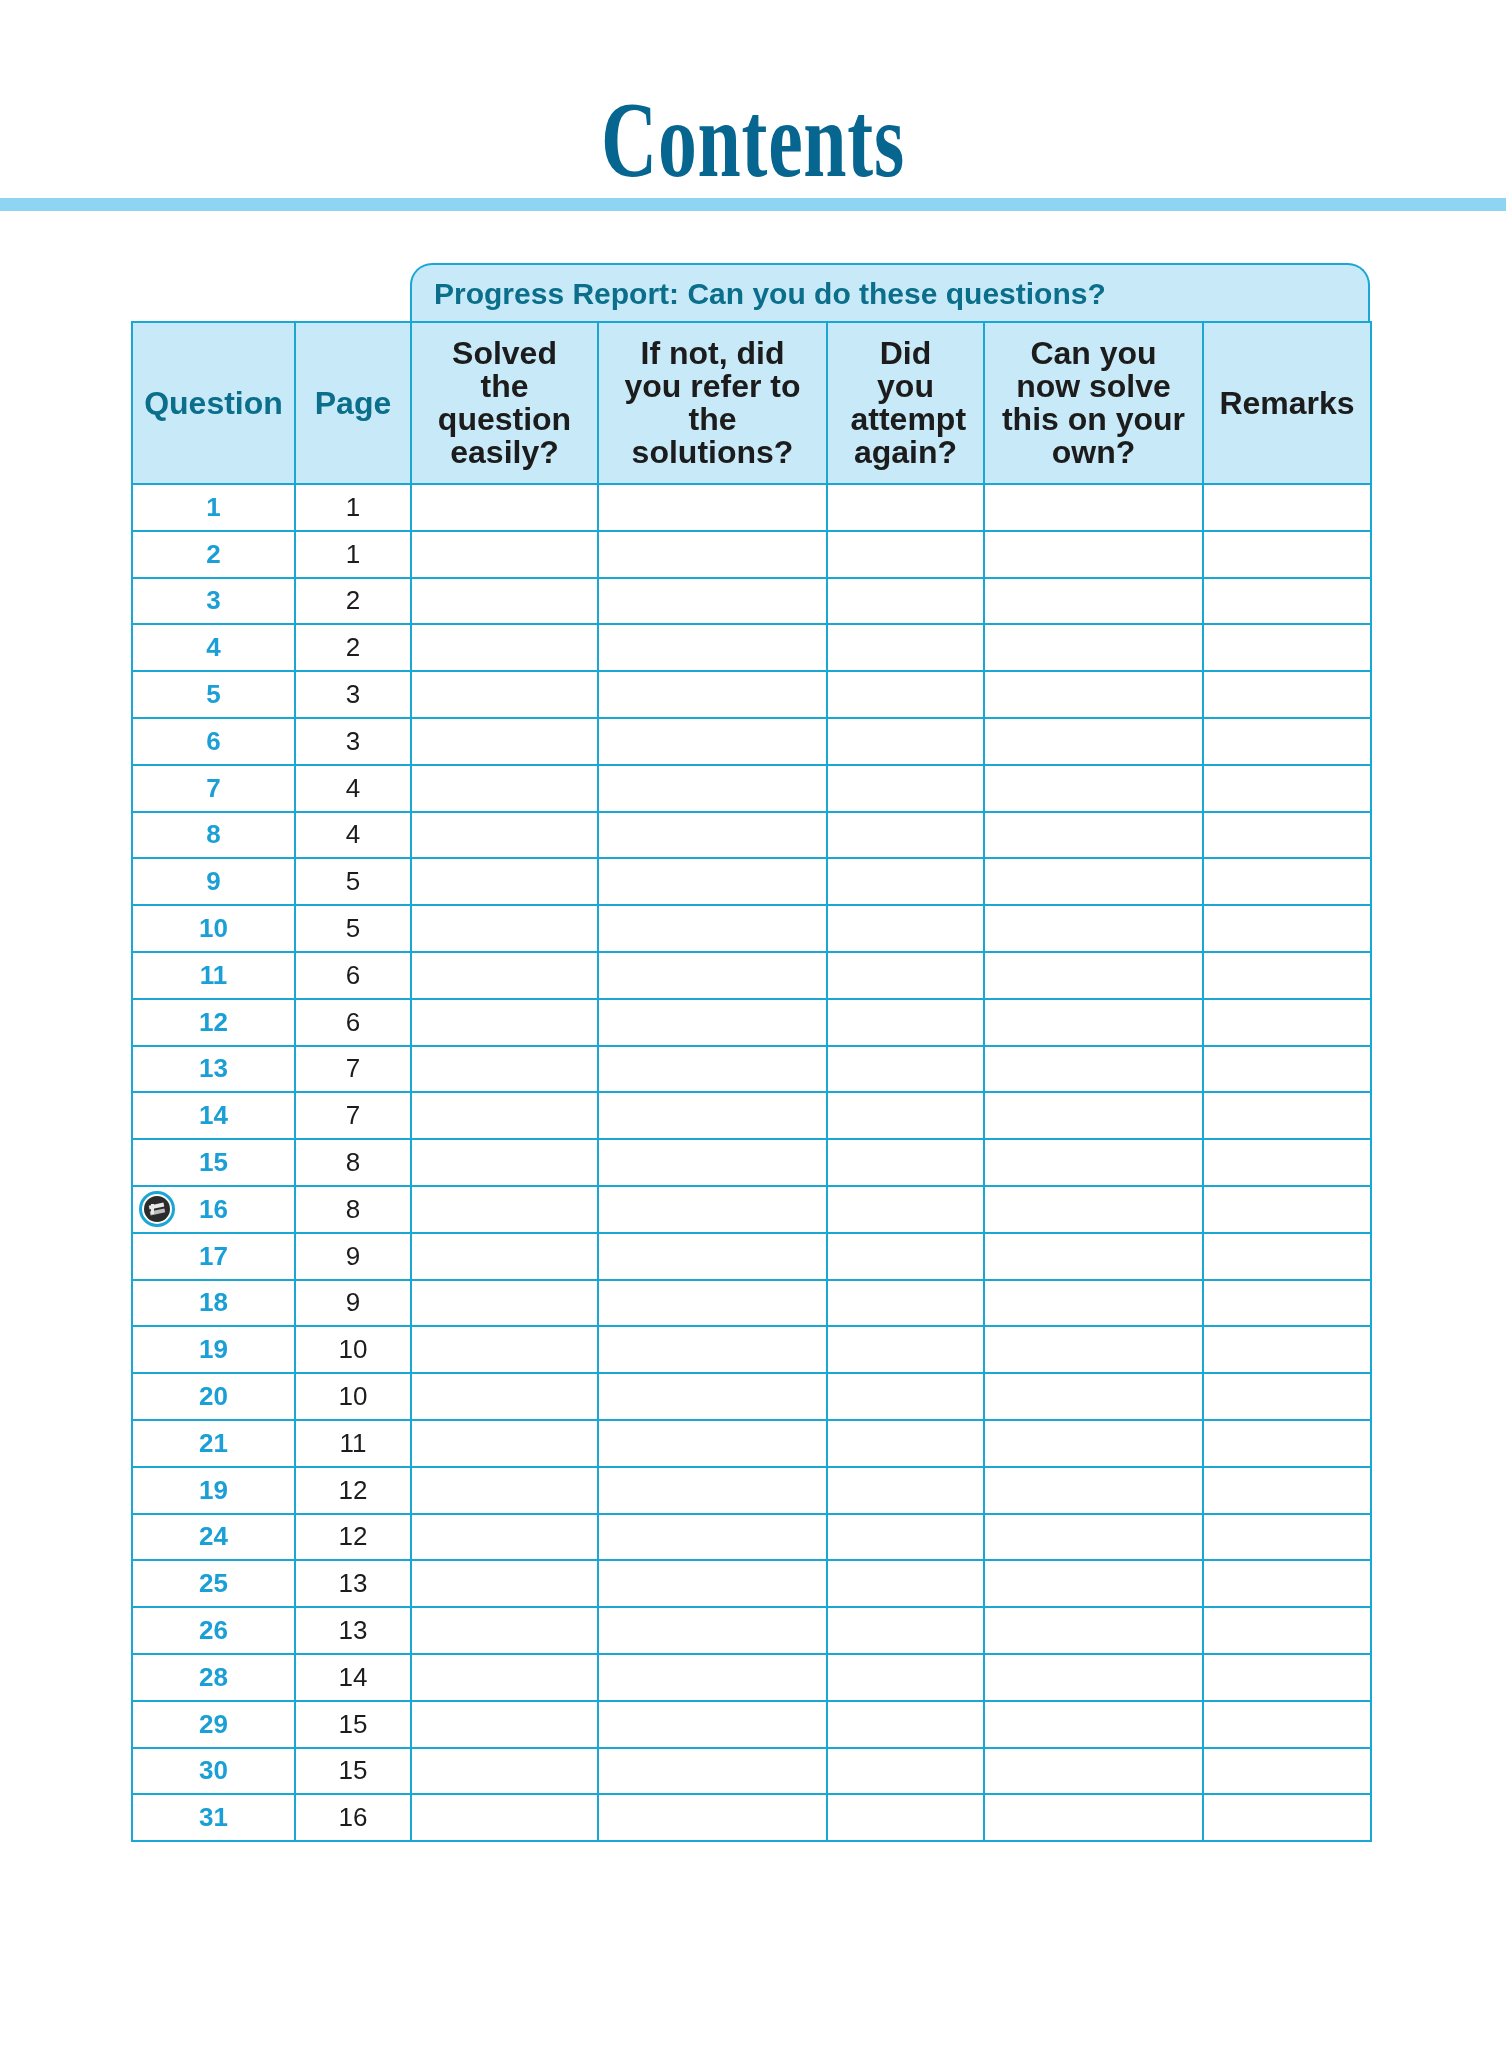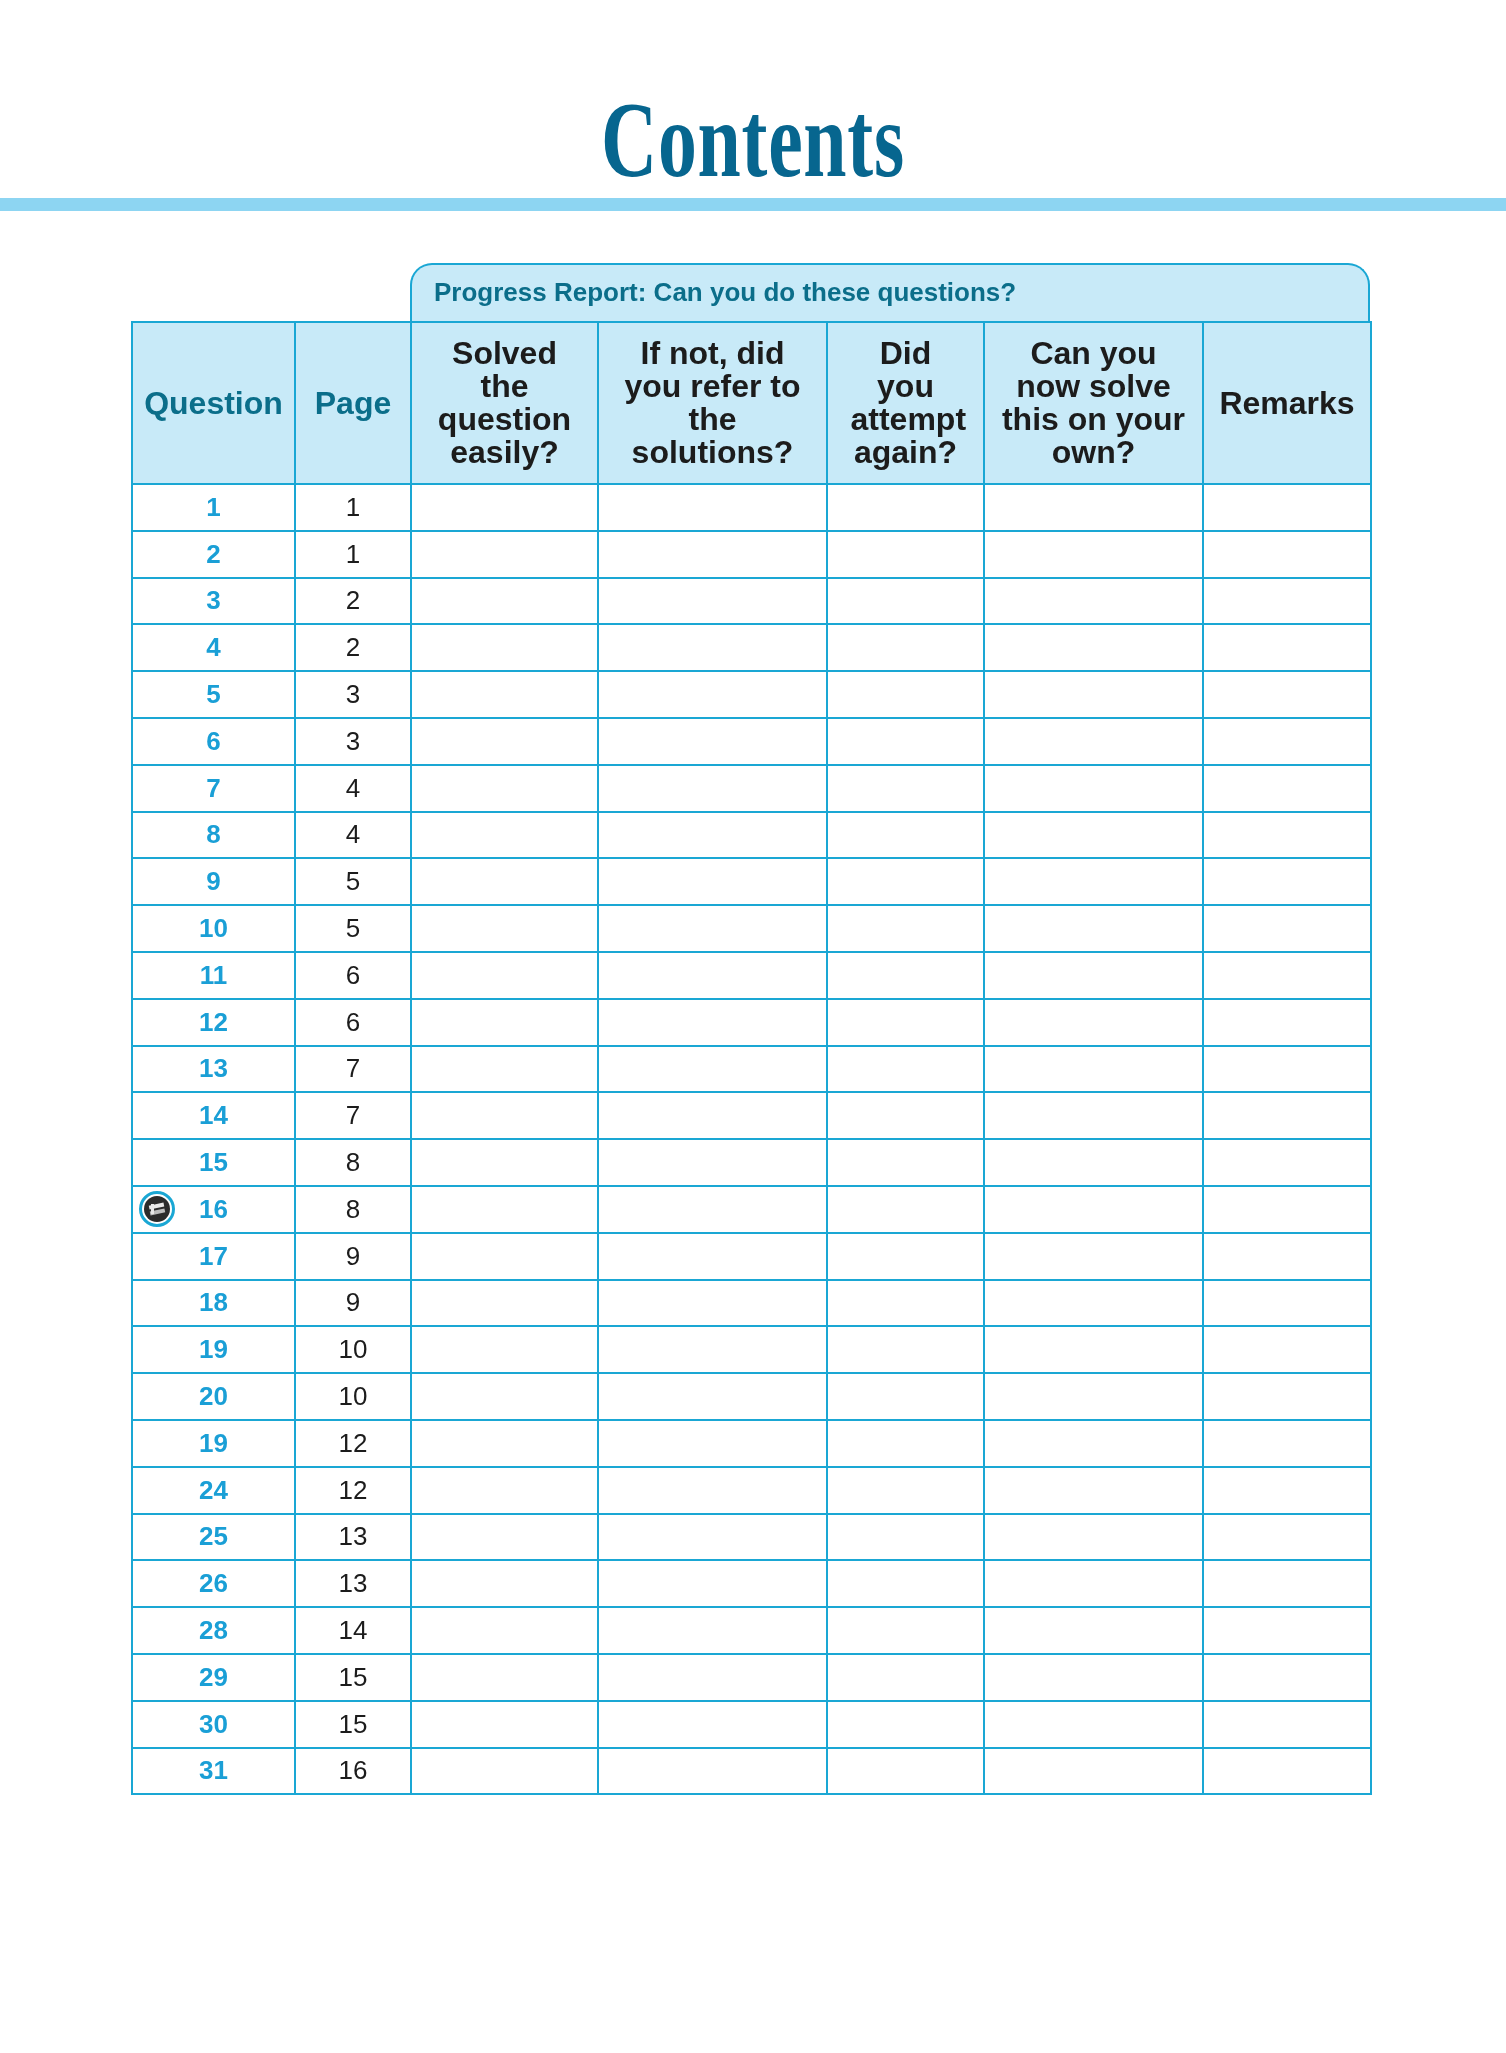--- a/index.html
+++ b/index.html
@@ -9,21 +9,21 @@
     font-family: "Liberation Serif", serif; font-weight: bold; font-size: 108px; line-height: 100px;
     color: #07668f; transform: scaleX(0.72); transform-origin: 753px 0; letter-spacing: 1px;
   }
   .stripe { position: absolute; left: 0; right: 0; top: 198px; height: 13px; background: #8dd5f2; }
   .report-box {
     position: absolute; left: 410px; top: 263px; width: 960px; height: 60px;
     background: #c8eaf8; border: 2px solid #1aa7d4; border-bottom: none;
     border-radius: 22px 22px 0 0; box-sizing: border-box;
   }
   .report-box span {
-    position: absolute; left: 22px; top: 12px; font-weight: bold; font-size: 26px; color: #0b6e8a;
+    position: absolute; left: 22px; top: 12px; font-weight: bold; font-size: 30px; color: #0b6e8a;
   }
   table.grid {
     position: absolute; left: 131px; top: 321px; border-collapse: collapse; table-layout: fixed;
   }
   table.grid th, table.grid td { border: 2.5px solid #1aa7d4; padding: 0; text-align: center; }
   table.grid th {
     background: #c8eaf8; height: 109px; font-size: 32px; line-height: 33px; font-weight: bold; color: #1c1c1c;
   }
   table.grid th.teal { color: #0b6e8a; }
   table.grid td { height: 44.8px; font-size: 26px; }
@@ -275,20 +275,29 @@
   <tr>
     <td class="q"><span>20</span></td>
     <td class="p"><span>10</span></td>
     <td></td>
     <td></td>
     <td></td>
     <td></td>
     <td></td>
   </tr>
 
+  <tr>
+    <td class="q"><span>21</span></td>
+    <td class="p"><span>11</span></td>
+    <td></td>
+    <td></td>
+    <td></td>
+    <td></td>
+    <td></td>
+  </tr>
 
 
   <tr>
     <td class="q"><span>19</span></td>
     <td class="p"><span>12</span></td>
     <td></td>
     <td></td>
     <td></td>
     <td></td>
     <td></td>

